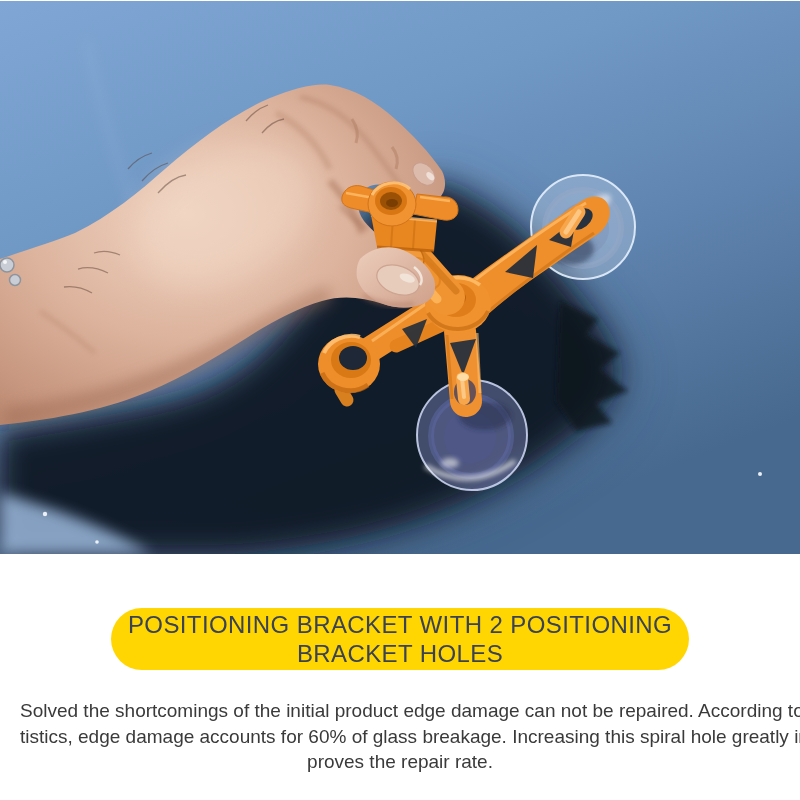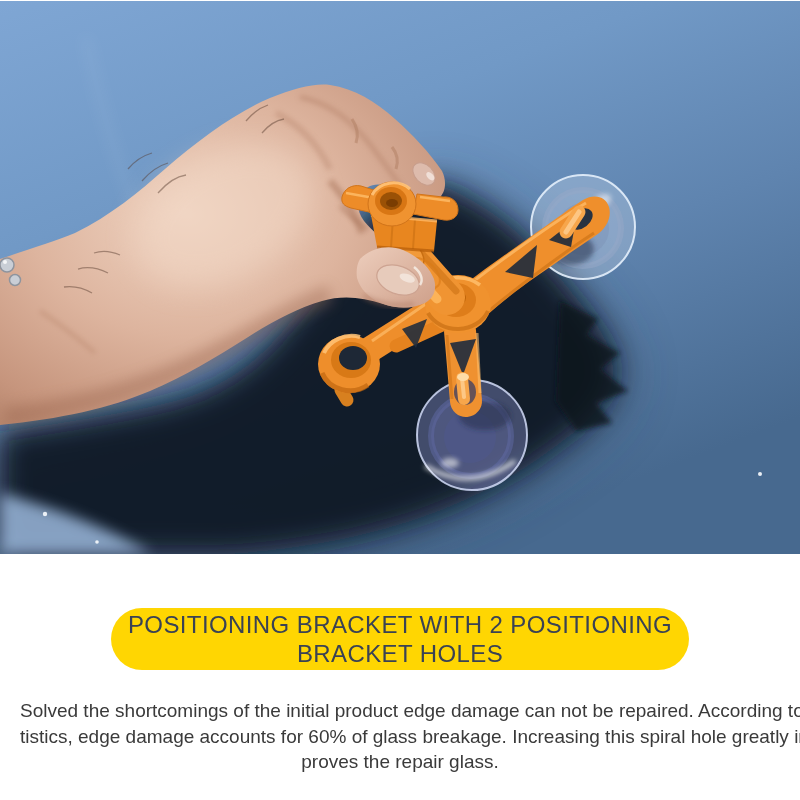--- a/index.html
+++ b/index.html
@@ -229,16 +229,16 @@
   </div>
 
   <div class="banner">
     <div class="banner-line">POSITIONING BRACKET WITH 2 POSITIONING</div>
     <div class="banner-line">BRACKET HOLES</div>
   </div>
 
   <div class="desc">
     <div class="desc-line">Solved the shortcomings of the initial product edge damage can not be repaired. According to sta-</div>
     <div class="desc-line">tistics, edge damage accounts for 60% of glass breakage. Increasing this spiral hole greatly im-</div>
-    <div class="desc-line">proves the repair glass.</div>
+    <div class="desc-line">proves the repair rate.</div>
   </div>
 
 </div>
 
 </body></html>

